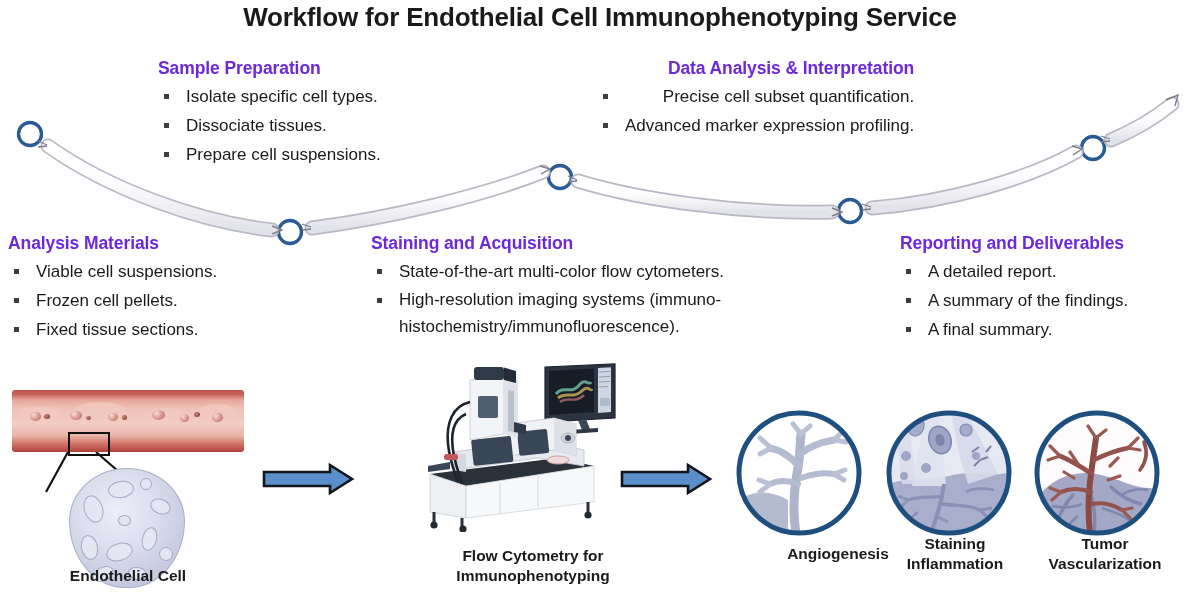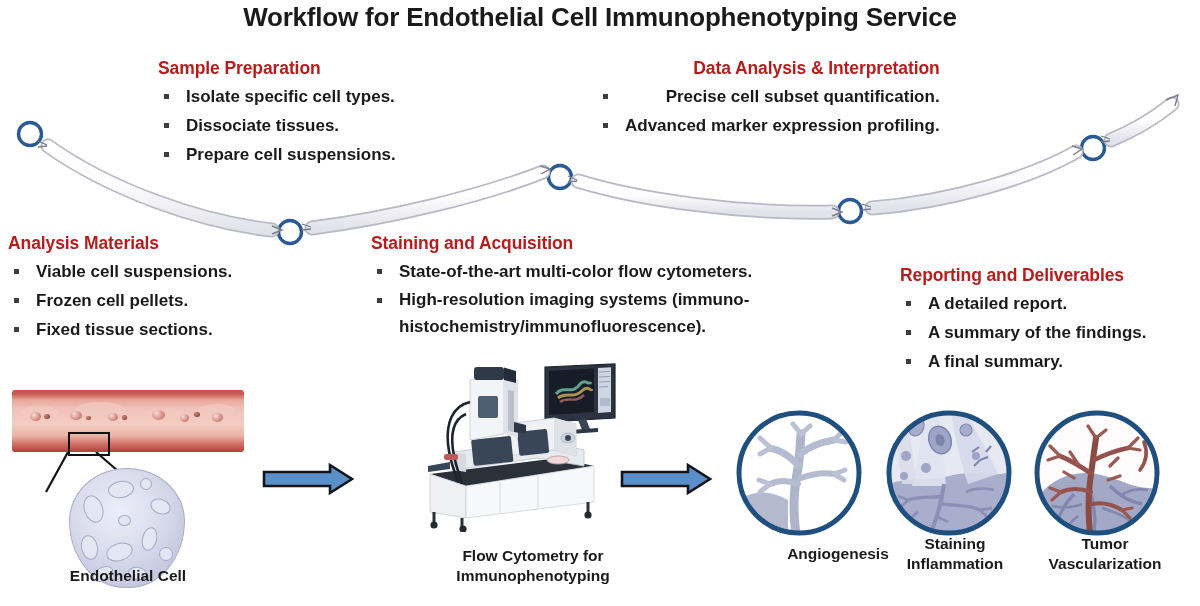--- a/index.html
+++ b/index.html
@@ -30,29 +30,28 @@
     font-weight: bold;
     color: #1a1a1a;
     letter-spacing: -0.2px;
   }
 
   
   .step-block { }
   .step-heading {
     font-size: 17.5px;
     font-weight: bold;
-    color: #b91c1c;
+    color: #6d28d9;
     letter-spacing: -0.1px;
     white-space: nowrap;
   }
   .bullets {
     list-style: none;
     margin: 3px 0 0 0;
     padding: 0;
-    font-weight: bold;
   }
   .bullets li {
     position: relative;
     font-size: 17px;
     color: #1a1a1a;
     line-height: 29px;
     padding-left: 28px;
     white-space: nowrap;
   }
   .bullets li.wrap { white-space: normal; line-height: 27px; }
@@ -63,21 +62,21 @@
     width: 5px;
     height: 5px;
     background: #3d3d3d;
   }
 
   
   #blk-sample   { top: 58px;  left: 158px; }
   #blk-data     { top: 58px;  left: 597px; text-align: right; }
   #blk-required { top: 233px; left: 8px;  }
   #blk-staining { top: 233px; left: 371px; }
-  #blk-report   { top: 233px; left: 900px; margin-top: 32px; }
+  #blk-report   { top: 233px; left: 900px; }
   #blk-staining .bullets li { white-space: normal; }
   #blk-staining .bullets { width: 420px; }
 
   
   #connectors {
     top: 0; left: 0;
     width: 1200px; height: 606px;
     pointer-events: none;
   }
 

